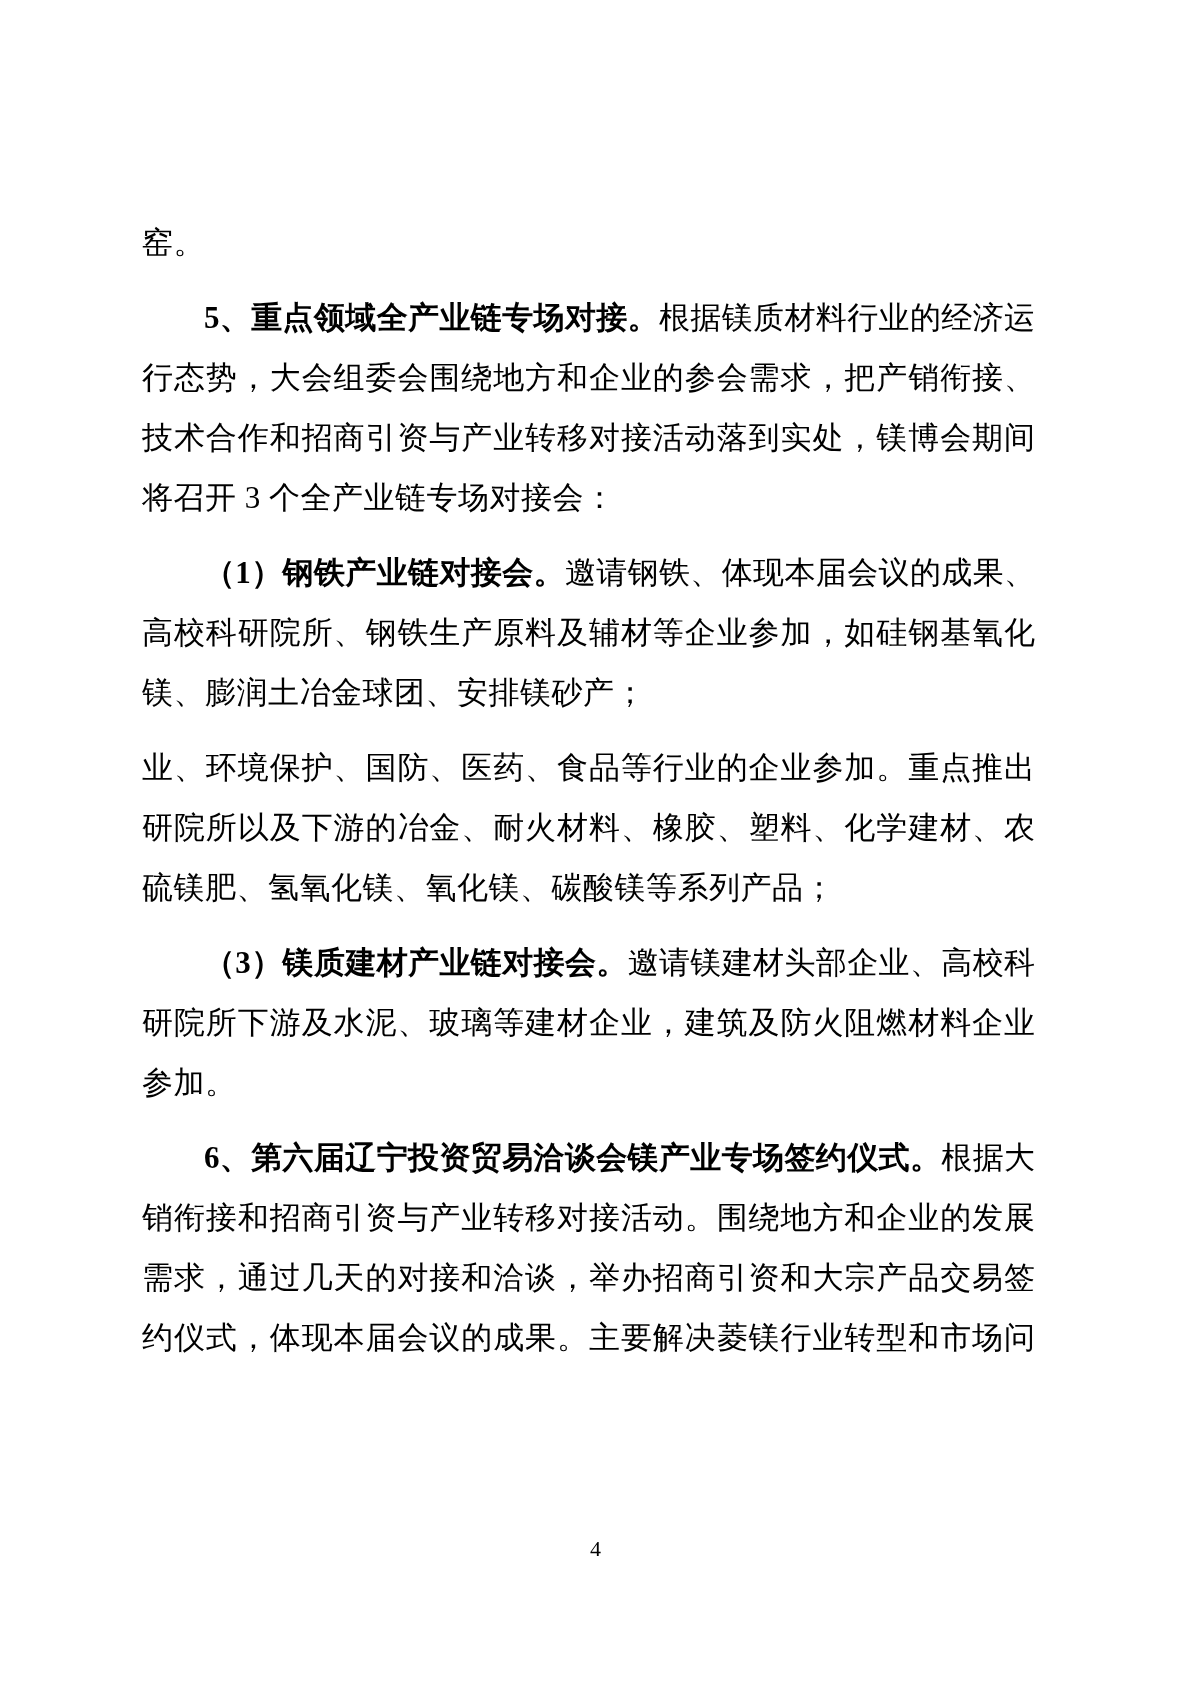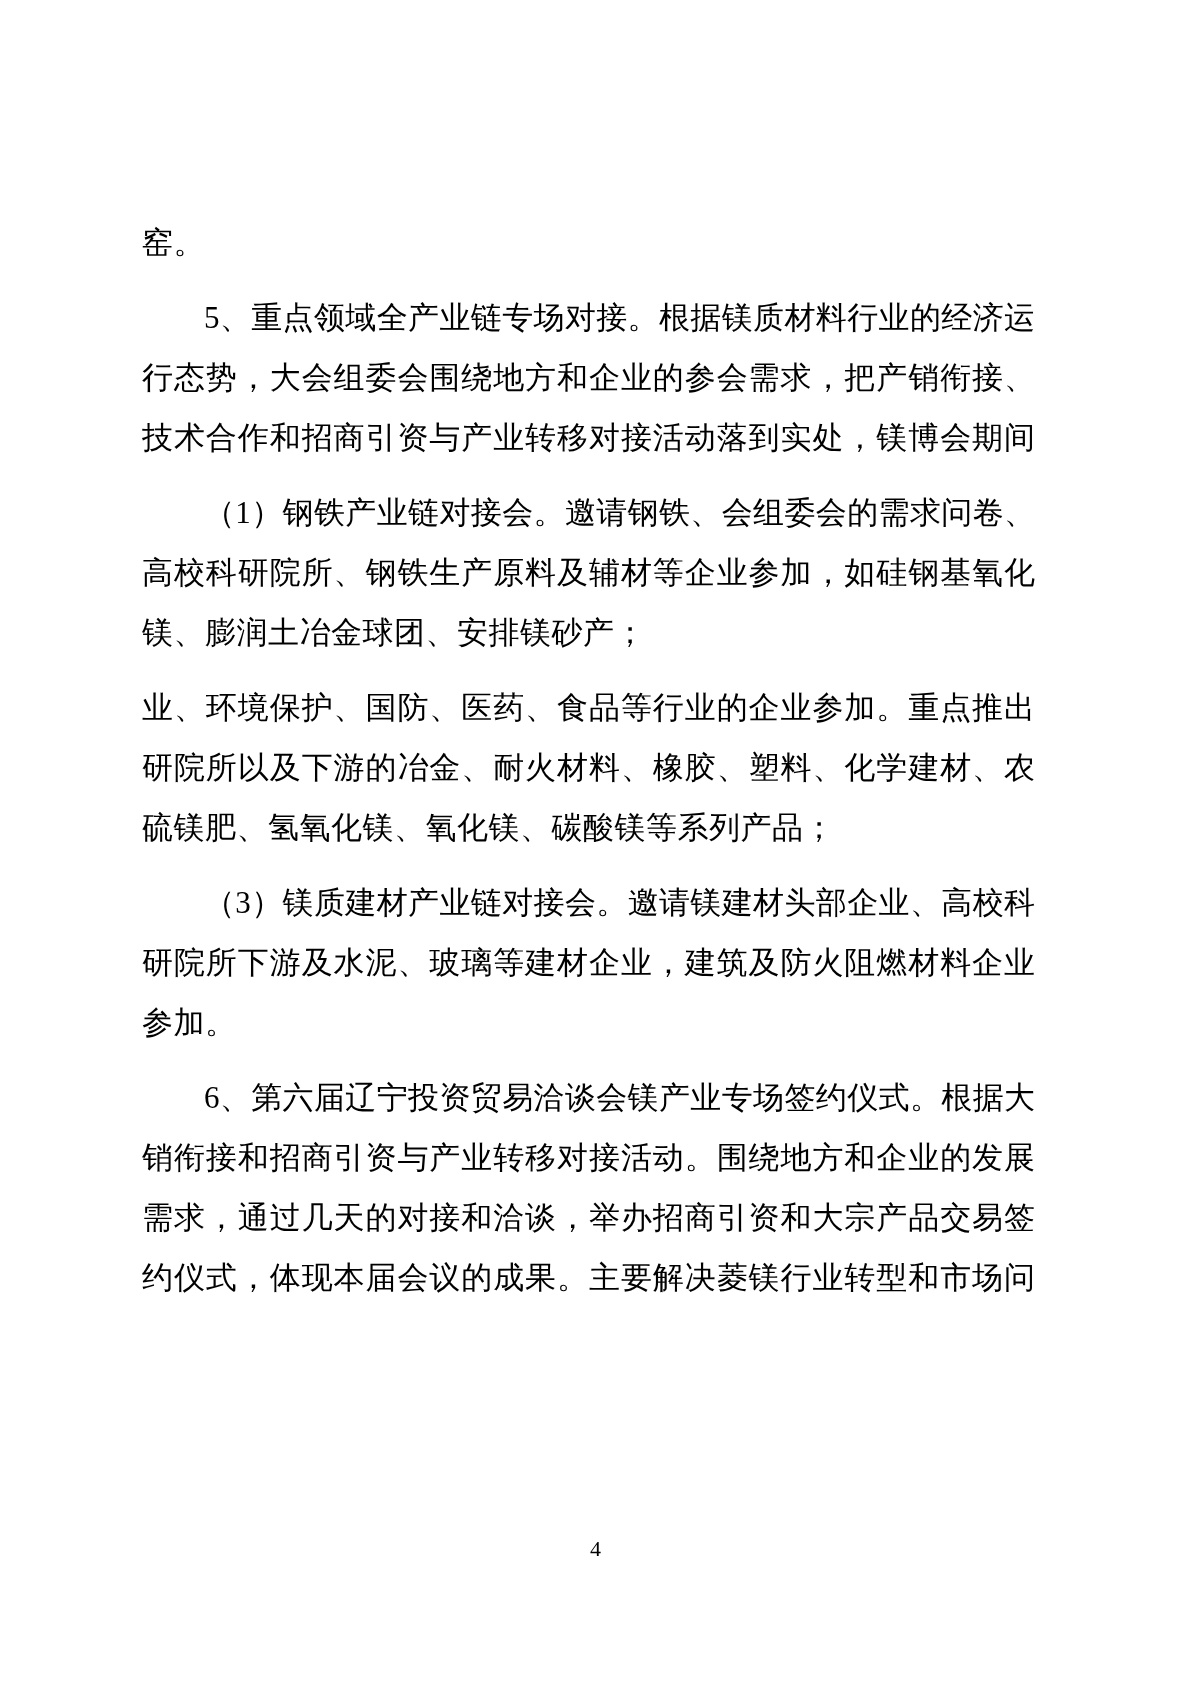--- a/index.html
+++ b/index.html
@@ -42,21 +42,21 @@
   .line.justify {
     white-space: normal;
     text-align: justify;
     text-align-last: justify;
     text-justify: inter-ideograph;
     letter-spacing: 0;
   }
   .line.indent {
     text-indent: 2em;
   }
-  .seg-bold { font-weight: normal; }
+  .seg-bold { font-weight: bold; }
   .seg-regular { font-weight: normal; }
   .footer {
     position: absolute;
     left: 0;
     top: 1536px;
     width: 1191px;
     text-align: center;
     font-size: 22px;
     line-height: 26px;
   }
@@ -68,24 +68,25 @@
   <div class="content">
 
     <div class="para">
       <div class="line"><span class="seg-regular">窑。</span></div>
     </div>
 
     <div class="para">
       <div class="line indent justify"><span class="seg-bold">5、重点领域全产业链专场对接。</span><span class="seg-regular">根据镁质材料行业的经济运</span></div>
       <div class="line justify"><span class="seg-regular">行态势，大会组委会围绕地方和企业的参会需求，把产销衔接、</span></div>
       <div class="line justify"><span class="seg-regular">技术合作和招商引资与产业转移对接活动落到实处，镁博会期间</span></div>
+      <div class="line"><span class="seg-regular">将召开 3 个全产业链专场对接会：</span></div>
     </div>
 
     <div class="para">
-      <div class="line indent justify"><span class="seg-bold">（1）钢铁产业链对接会。</span><span class="seg-regular">邀请钢铁、会组委会的需求问卷、</span></div>
+      <div class="line indent justify"><span class="seg-bold">（1）钢铁产业链对接会。</span><span class="seg-regular">邀请钢铁、体现本届会议的成果、</span></div>
       <div class="line justify"><span class="seg-regular">高校科研院所、钢铁生产原料及辅材等企业参加，如硅钢基氧化</span></div>
       <div class="line"><span class="seg-regular">镁、膨润土冶金球团、安排镁砂产；</span></div>
     </div>
 
     <div class="para">
       <div class="line justify"><span class="seg-regular">业、环境保护、国防、医药、食品等行业的企业参加。重点推出</span></div>
       <div class="line justify"><span class="seg-regular">研院所以及下游的冶金、耐火材料、橡胶、塑料、化学建材、农</span></div>
       <div class="line"><span class="seg-regular">硫镁肥、氢氧化镁、氧化镁、碳酸镁等系列产品；</span></div>
     </div>
 

